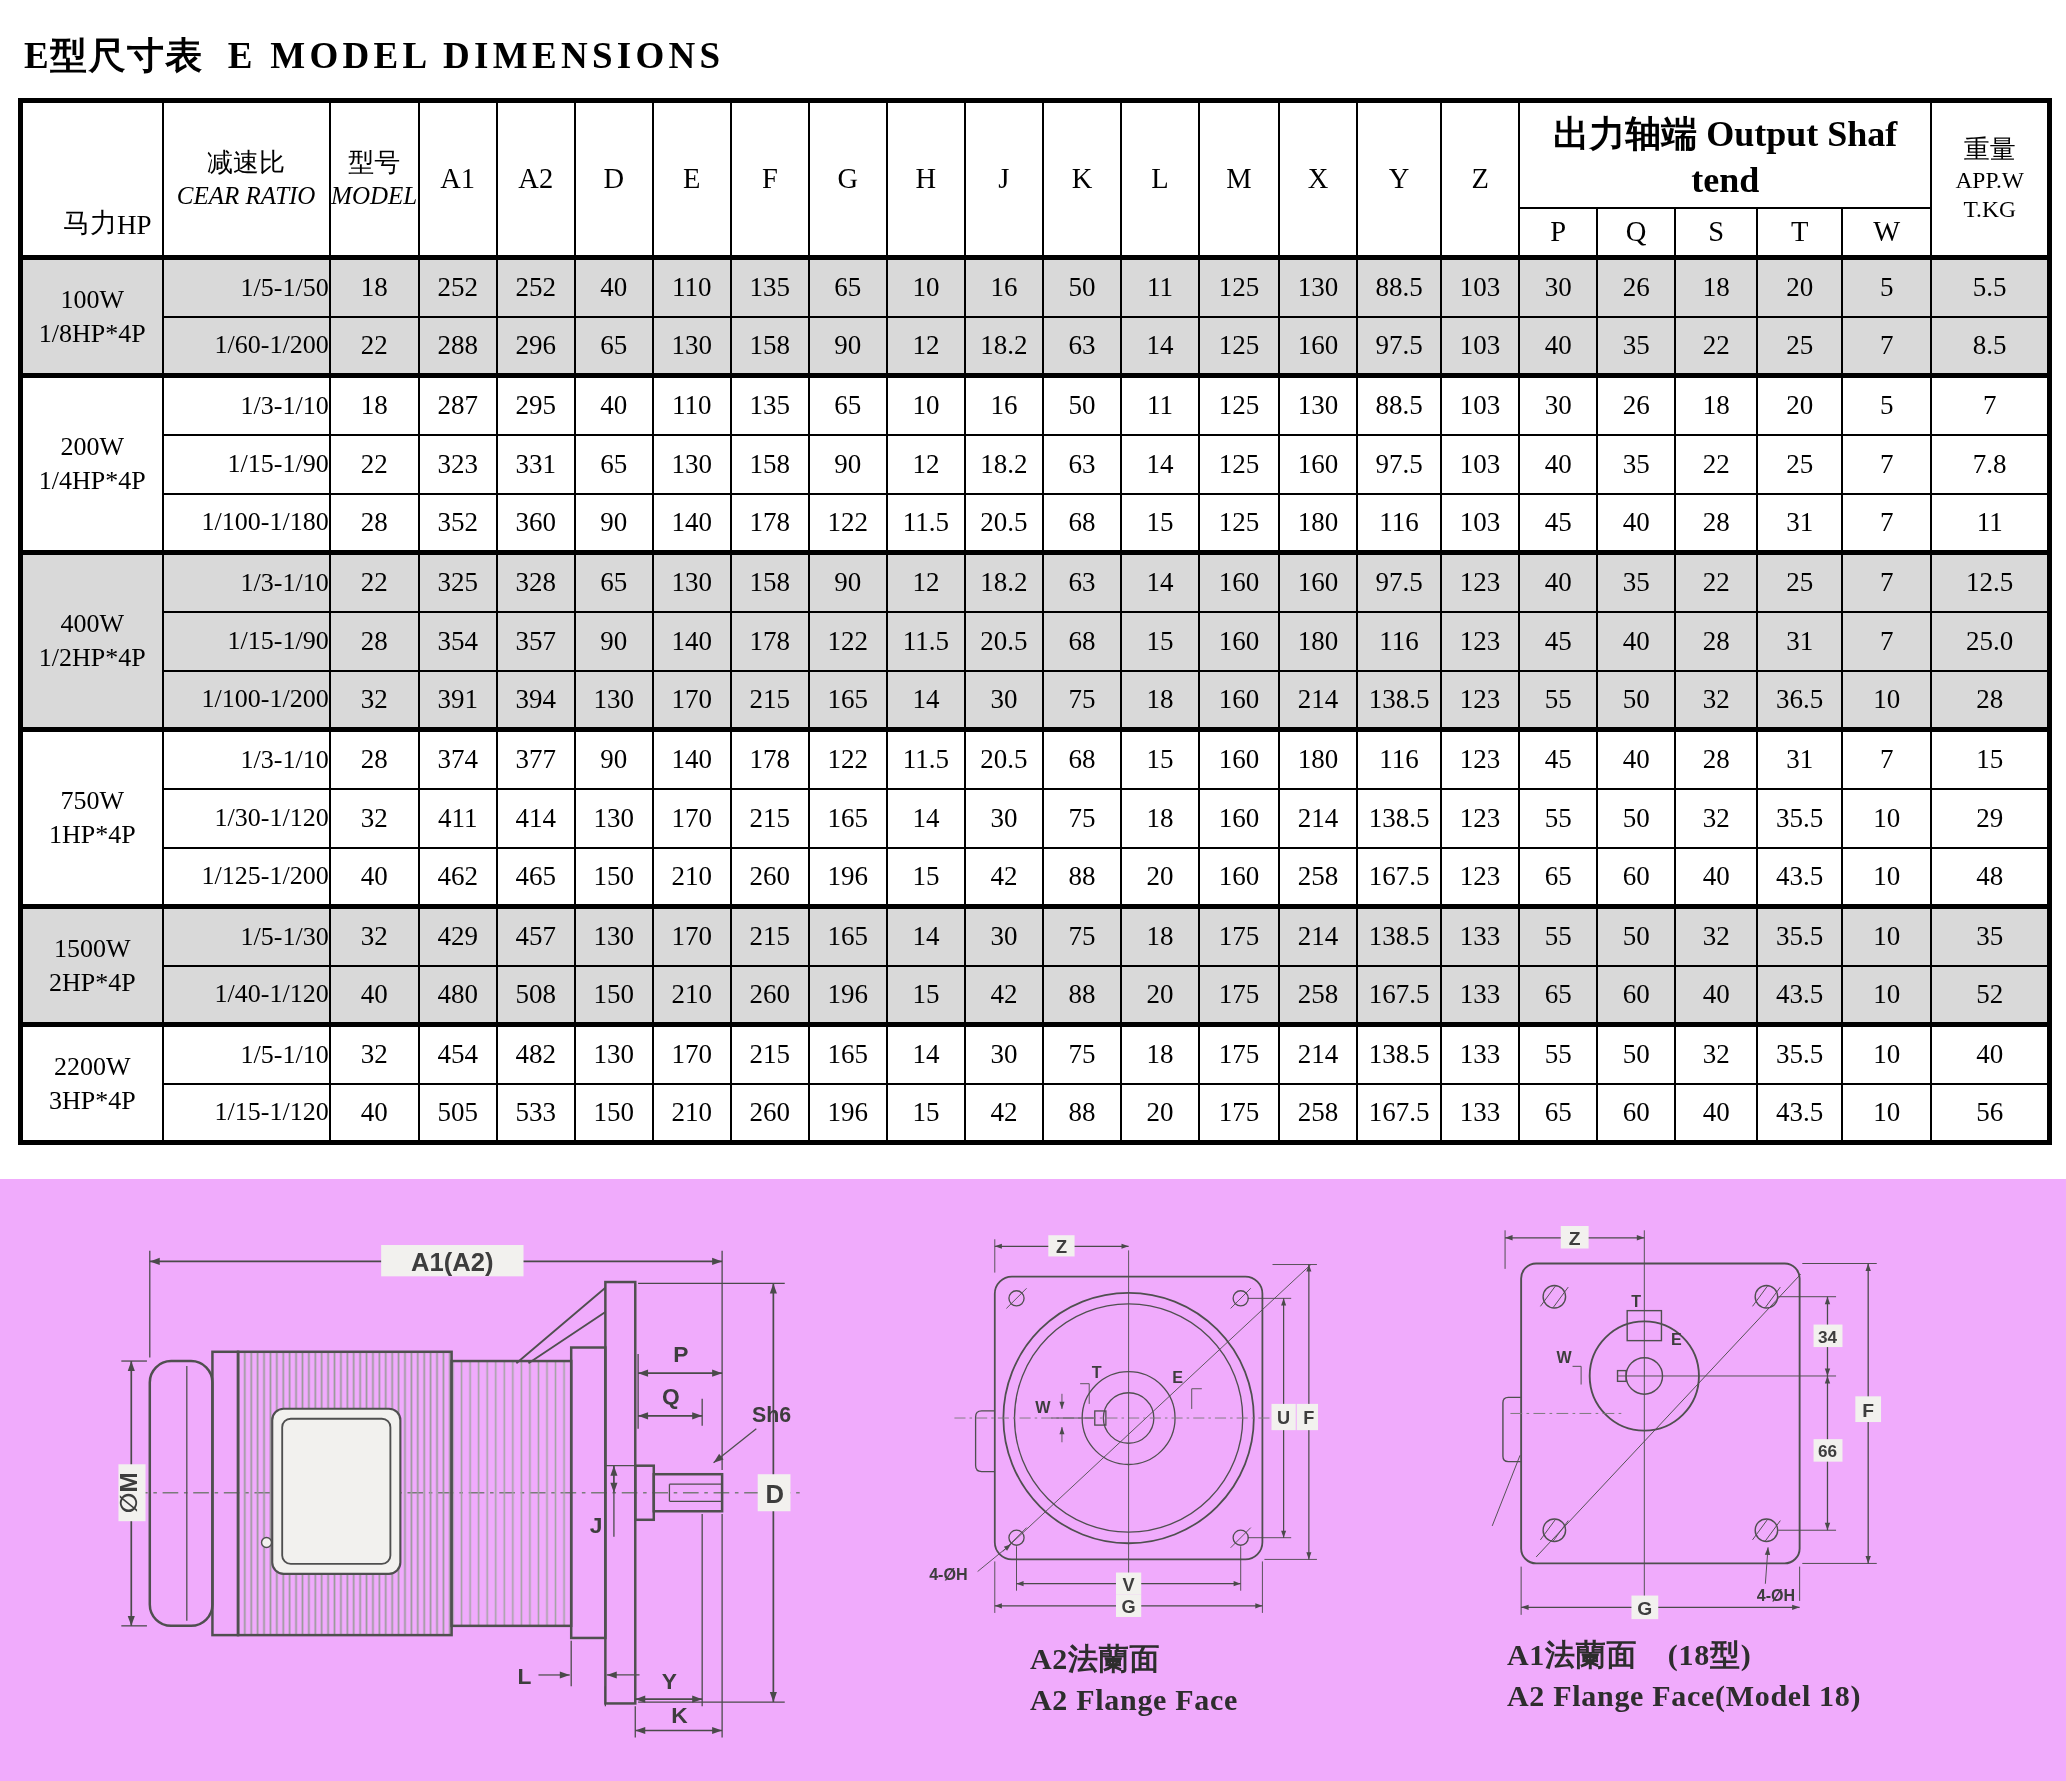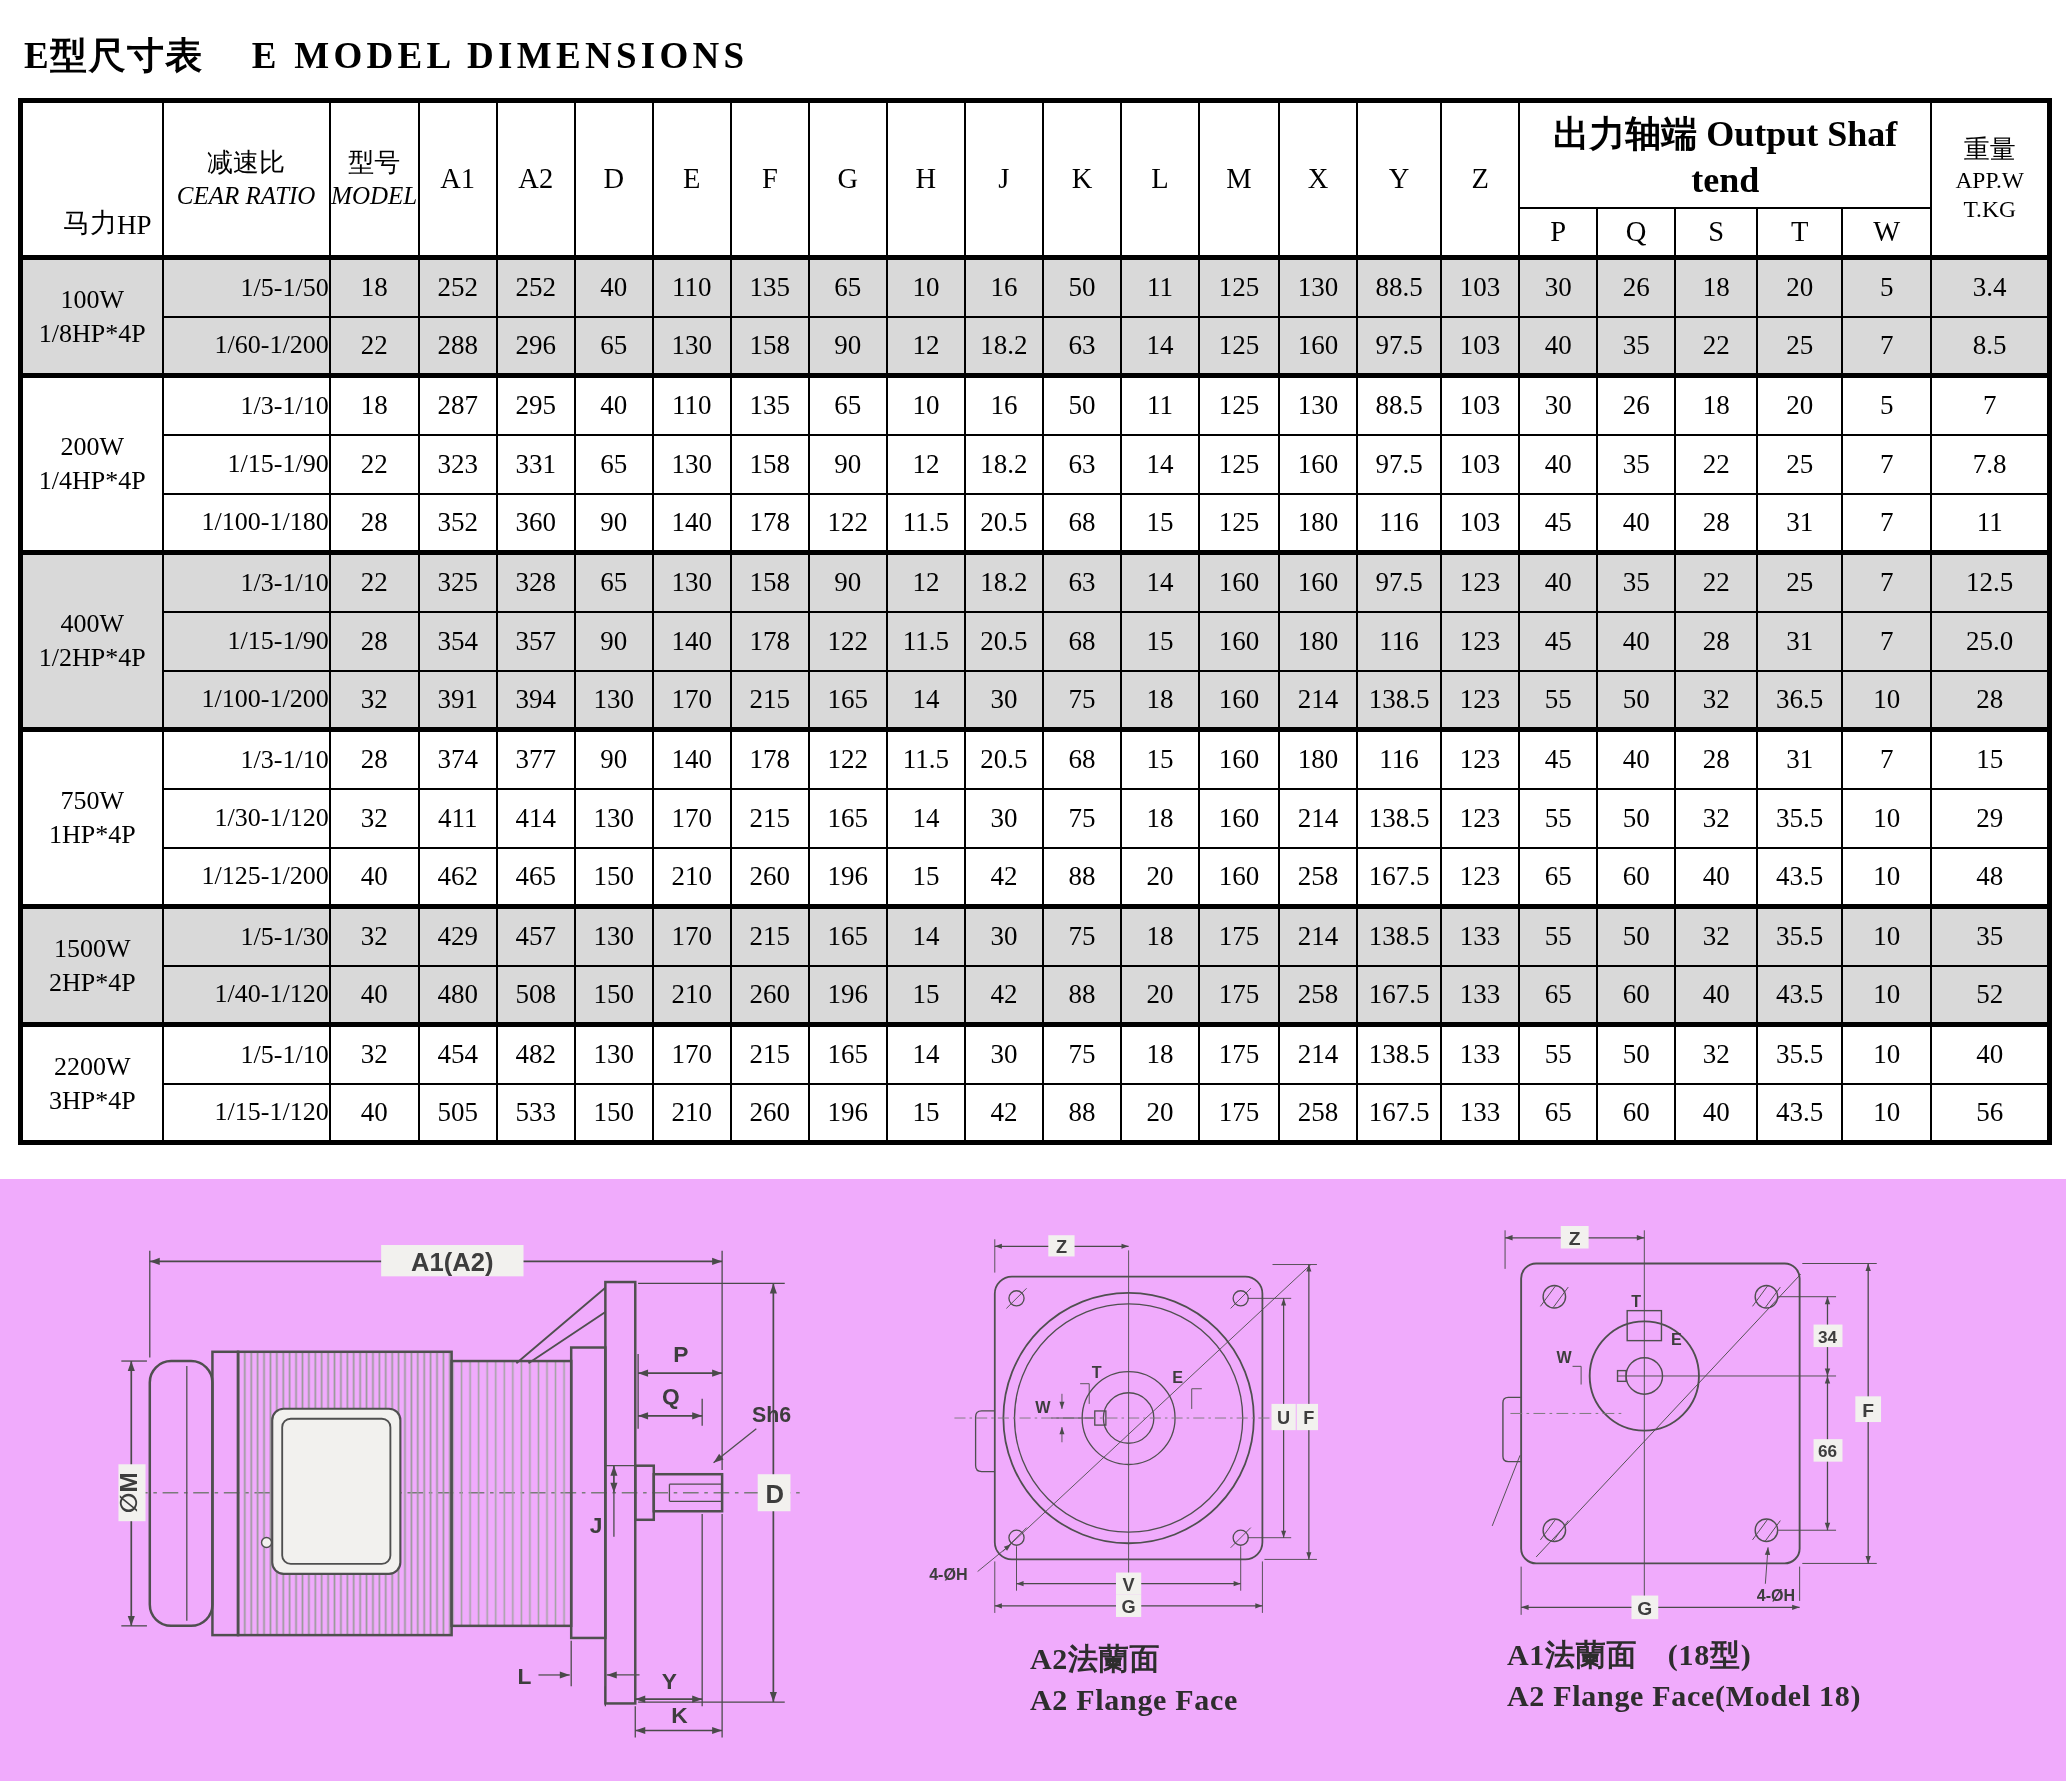--- a/index.html
+++ b/index.html
@@ -2,21 +2,21 @@
 <html style="font-size:11.4px"><head>
 <meta charset="utf-8">
 <style>
   html,body{margin:0;padding:0;}
   body{
     width:2066px;height:1781px;position:relative;background:#ffffff;
     font-family:"Liberation Serif","DejaVu Serif",serif;color:#000;
     overflow:hidden;
   }
   .title{position:absolute;left:24px;top:31px;font-size:37px;font-weight:bold;letter-spacing:1.4px;white-space:nowrap;}
-  .title .en{margin-left:48px;letter-spacing:4.3px;}
+  .title .en{margin-left:24px;letter-spacing:4.3px;}
 
   table.dims{
     position:absolute;left:18px;top:98px;width:2034px;
     border-collapse:collapse;table-layout:fixed;
     border:5px solid #000;
   }
   table.dims th, table.dims td{
     border:2.1px solid #000;text-align:center;vertical-align:middle;
     padding:0;overflow:hidden;font-weight:normal;
   }
@@ -150,21 +150,21 @@
         <td>11</td>
         <td>125</td>
         <td>130</td>
         <td>88.5</td>
         <td>103</td>
         <td>30</td>
         <td>26</td>
         <td>18</td>
         <td>20</td>
         <td>5</td>
-        <td>3.4</td>
+        <td>5.5</td>
       </tr>
       <tr class="shaded">
         <td class="ratio">1/60-1/200</td>
         <td>22</td>
         <td>288</td>
         <td>296</td>
         <td>65</td>
         <td>130</td>
         <td>158</td>
         <td>90</td>

